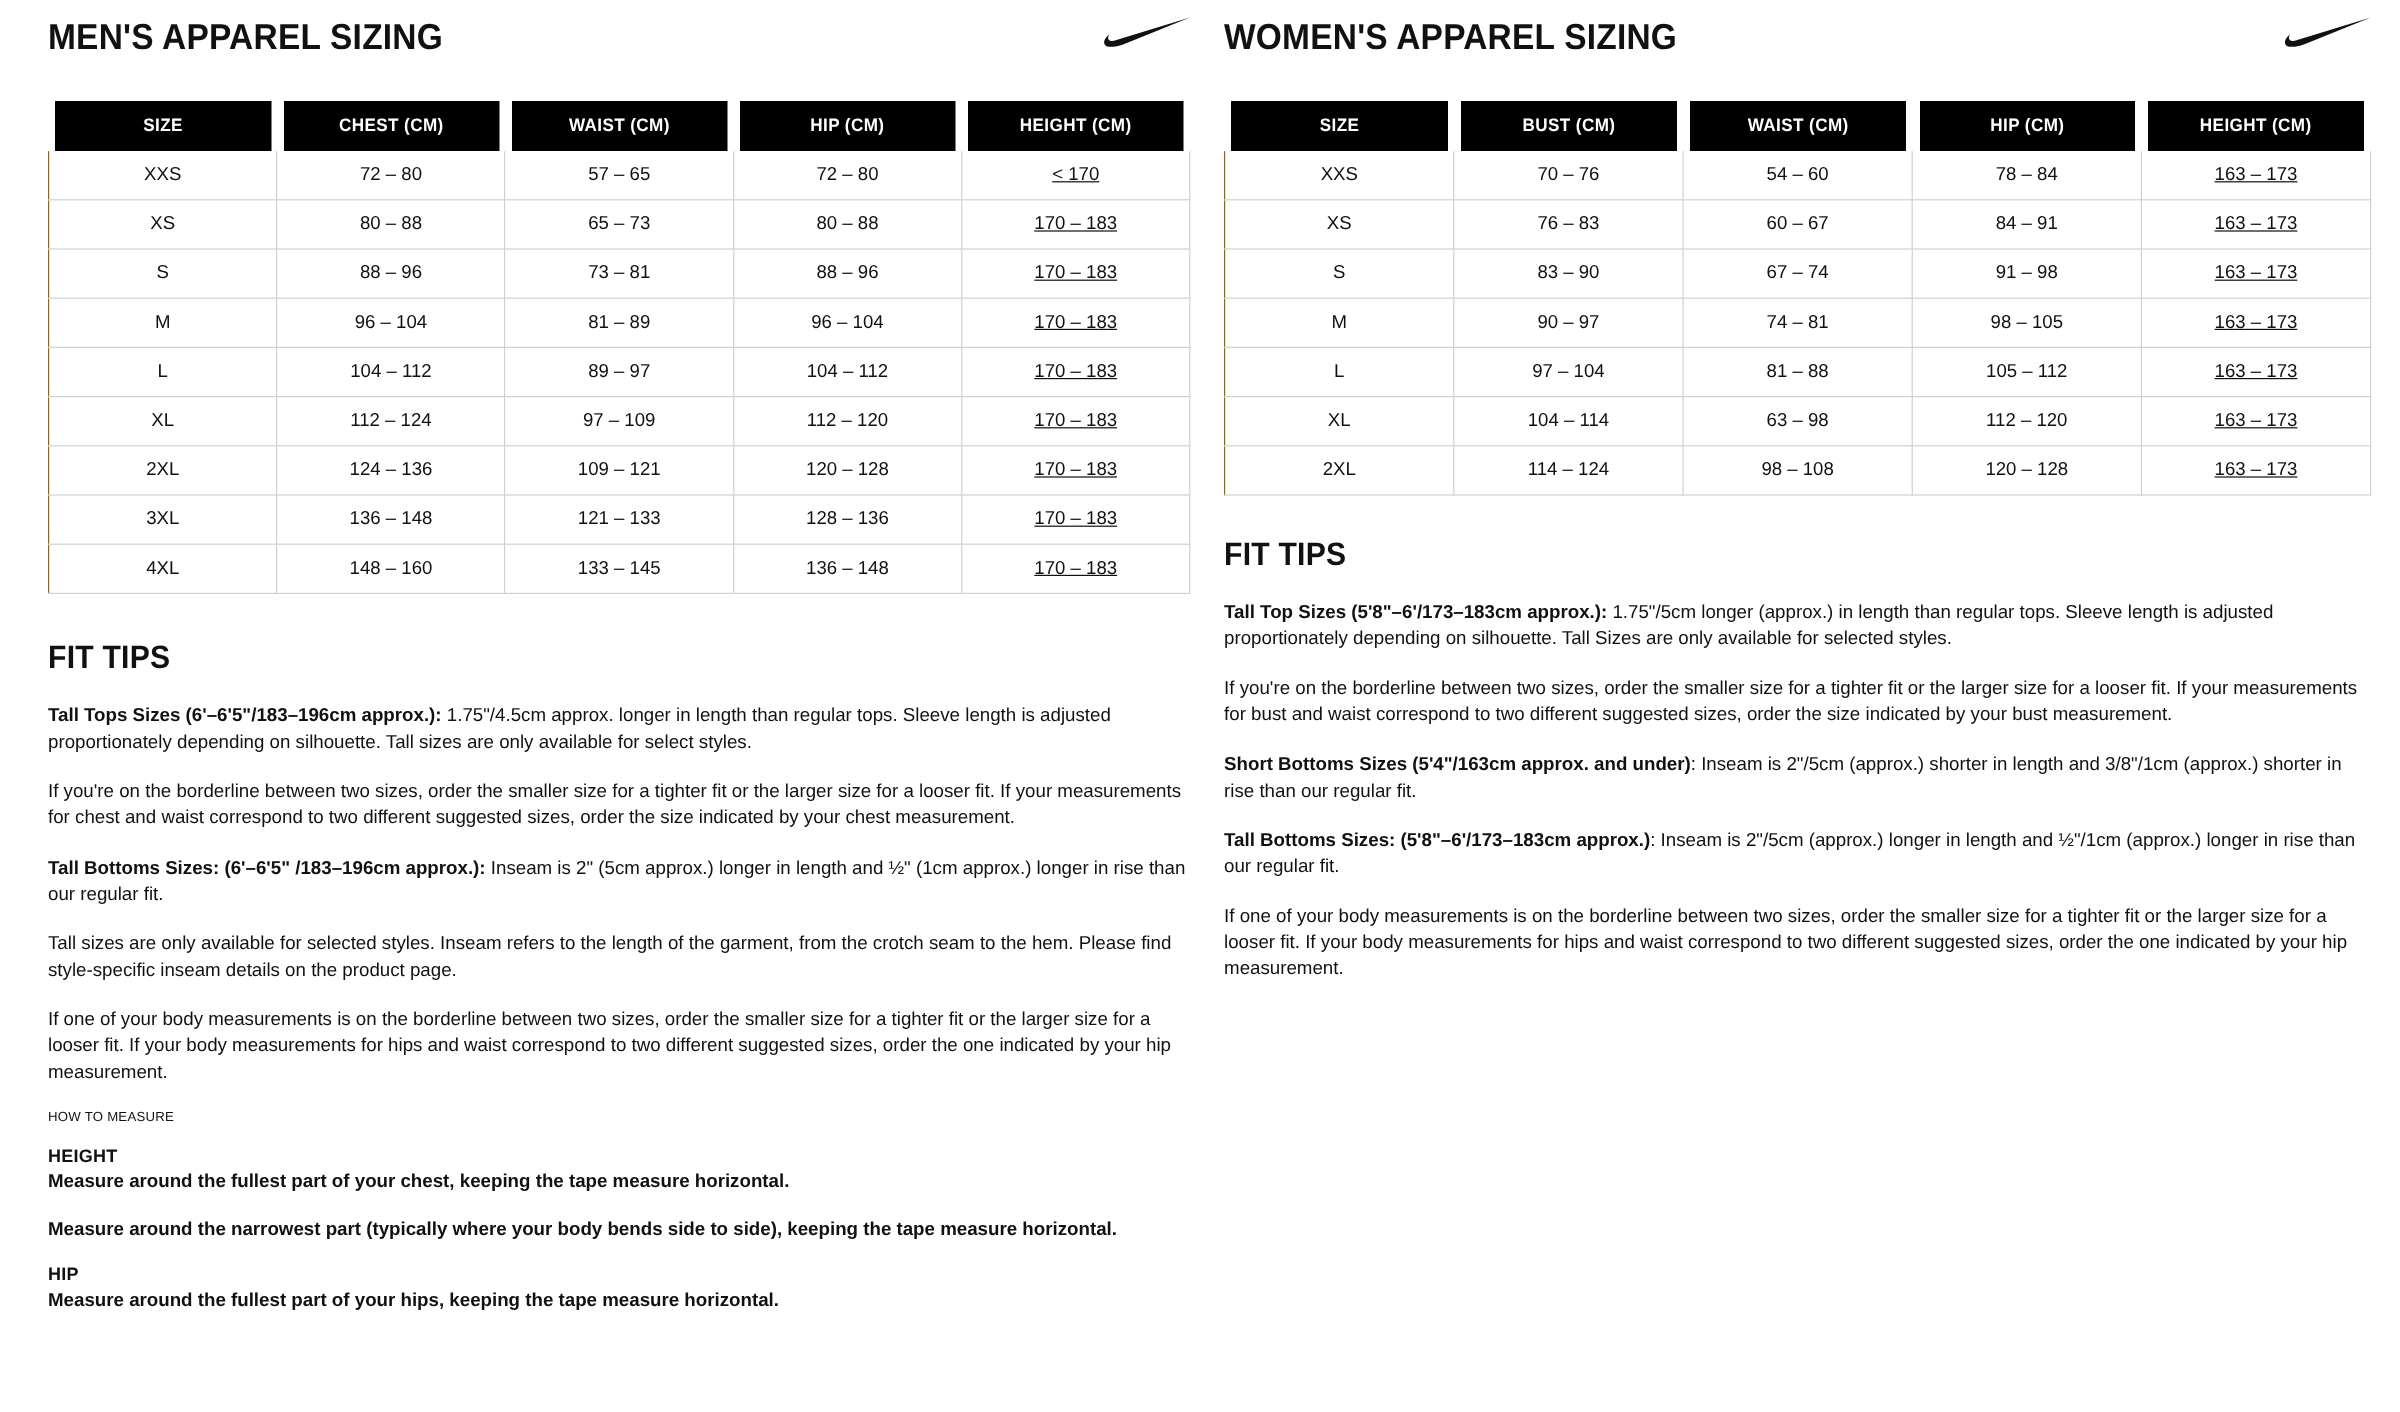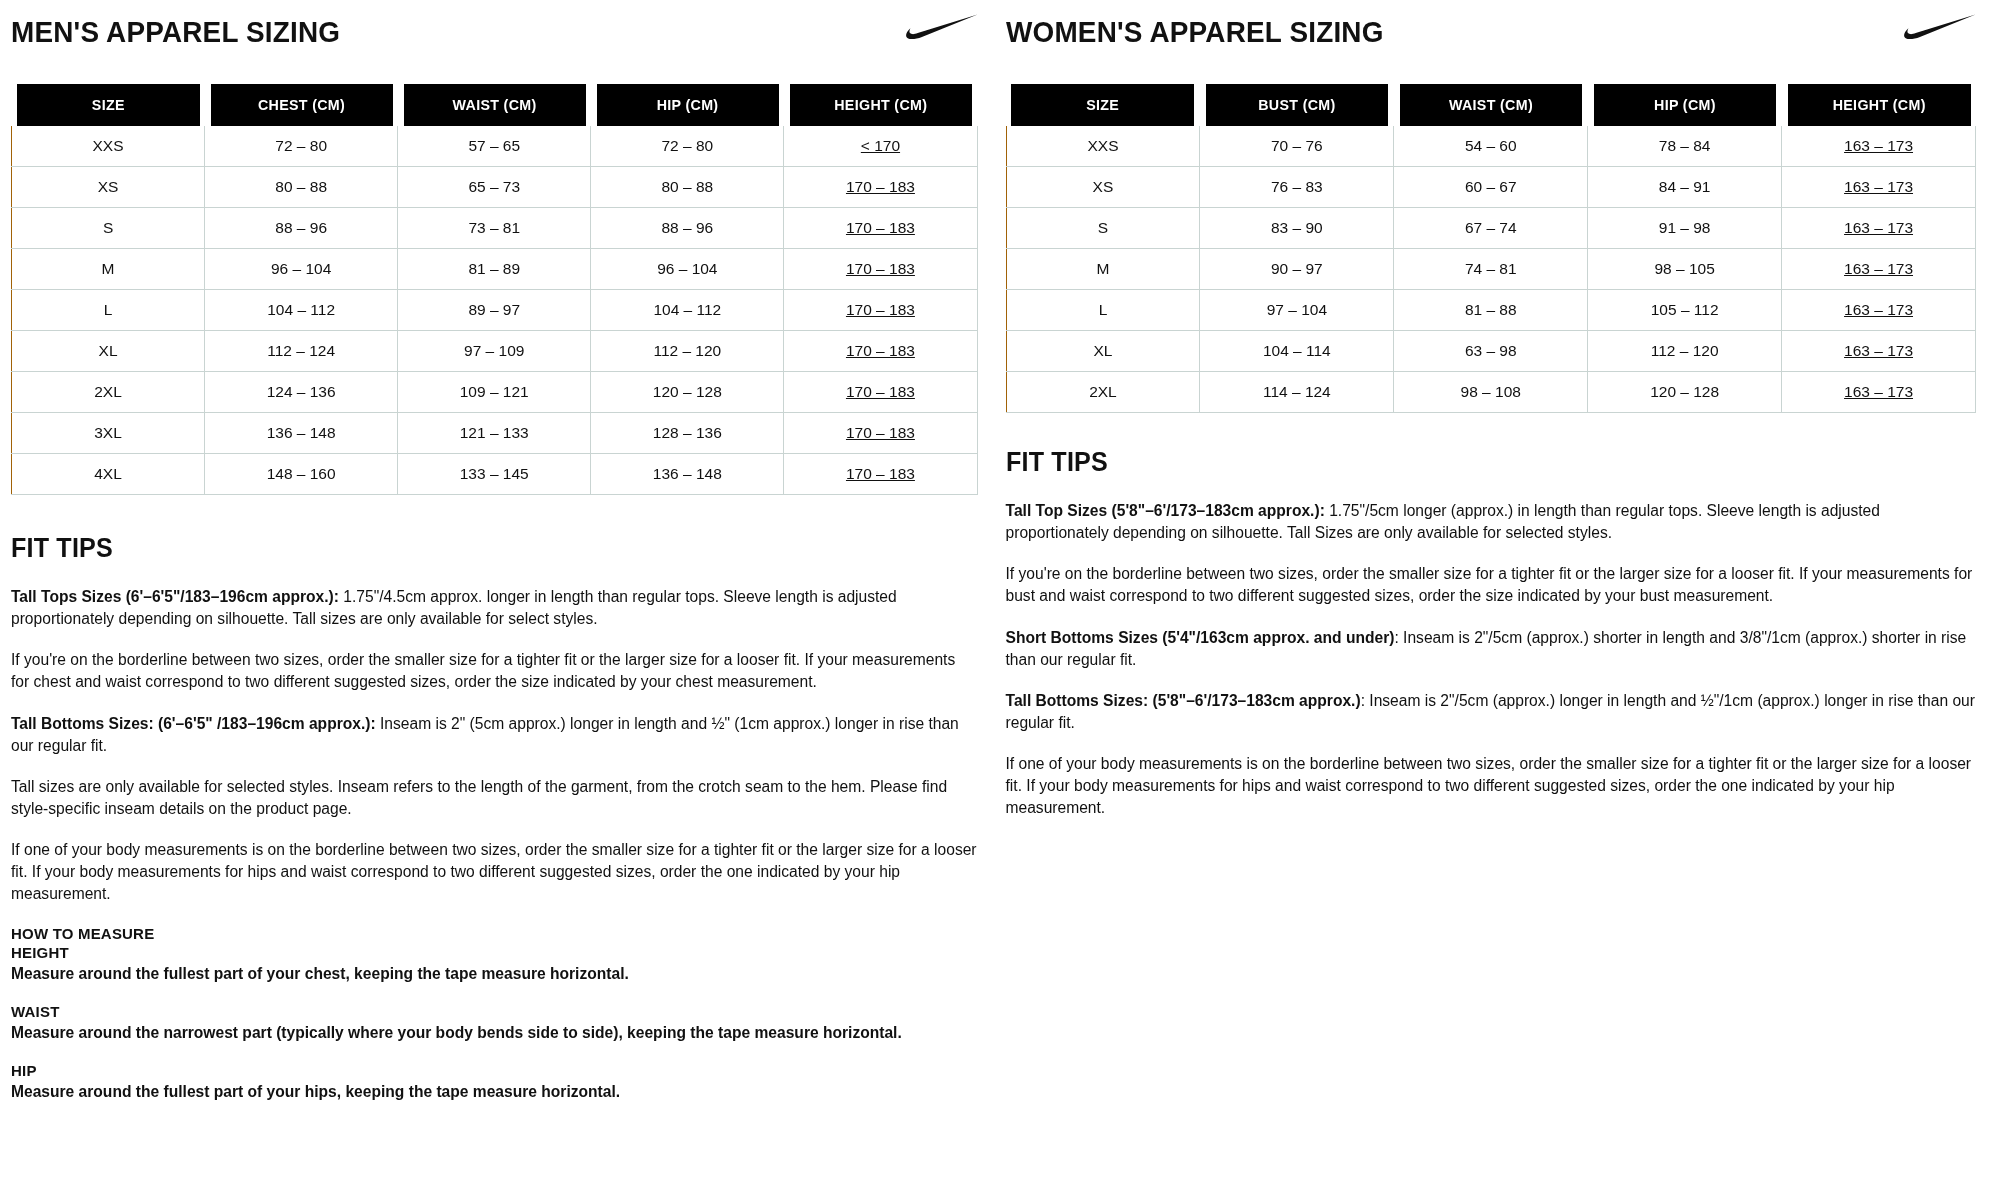--- a/index.html
+++ b/index.html
@@ -12,21 +12,21 @@
   body {
     width: 2000px;
     height: 1177px;
     overflow: hidden;
   }
 
   .page {
     display: flex;
     width: 2000px;
     height: 1177px;
-    padding: 16px 24px 0 11px;
+    padding: 16px 24px 0 40px;
   }
 
   .col {
     position: relative;
   }
   .col-left  { width: 1000px; padding-right: 28px; }
   .col-right { width: 976px; padding-left: 0px; }
 
   
   .sec-head {
@@ -100,24 +100,24 @@
   }
   p.para b, .lead { font-weight: 700; }
 
   .sub-head {
     font-size: 15px;
     font-weight: 700;
     letter-spacing: 0.2px;
     margin: 0 0 2px 0;
   }
   .howto-title {
-    font-size: 15px;
-    font-weight: 700;
+    font-size: 11px;
+    font-weight: 400;
     letter-spacing: 0.2px;
-    margin: 0 0 2px 0;
+    margin: 0 0 18px 0;
   }
   .measure-group { margin-bottom: 18px; }
   .measure-group p.para { margin-bottom: 0; font-weight: bold; }
 </style>
 </head>
 <body>
 
 <div class="page">
 
   <div class="col col-left left">
@@ -225,21 +225,20 @@
     <p class="para">If one of your body measurements is on the borderline between two sizes, order the smaller size for a tighter fit or the larger size for a looser fit. If your body measurements for hips and waist correspond to two different suggested sizes, order the one indicated by your hip measurement.</p>
 
     <div class="howto-title">HOW TO MEASURE</div>
 
     <div class="measure-group">
       <div class="sub-head">HEIGHT</div>
       <p class="para">Measure around the fullest part of your chest, keeping the tape measure horizontal.</p>
     </div>
 
     <div class="measure-group">
-      <div class="sub-head">WAIST</div>
       <p class="para">Measure around the narrowest part (typically where your body bends side to side), keeping the tape measure horizontal.</p>
     </div>
 
     <div class="measure-group">
       <div class="sub-head">HIP</div>
       <p class="para">Measure around the fullest part of your hips, keeping the tape measure horizontal.</p>
     </div>
 
   </div>
 

